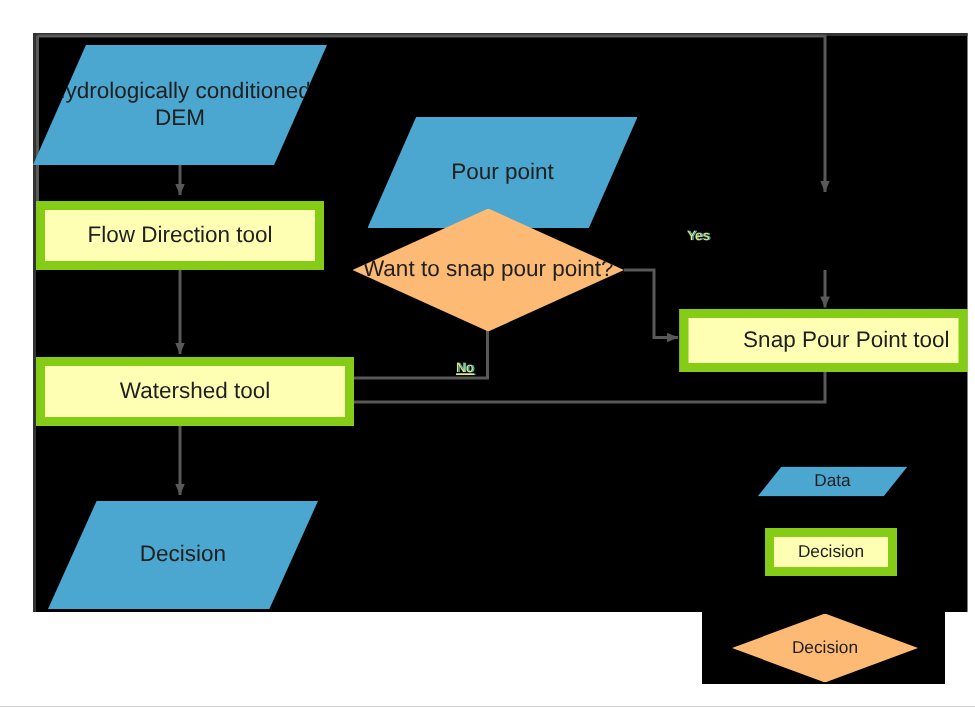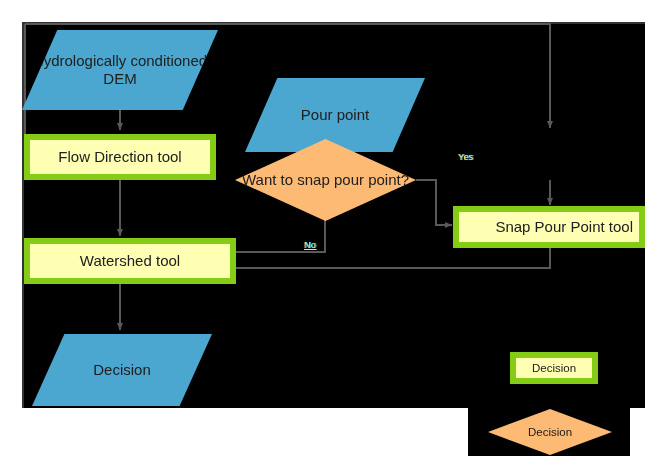--- a/index.html
+++ b/index.html
@@ -144,20 +144,23 @@
     <span class="lbl">Watershed tool</span>
   </div>
 
   <div class="node data" style="left:32px; top:334px; width:180px; height:72px;">
     <span class="lbl">Decision</span>
   </div>
 
   <span class="branch-label" style="left:410px; top:152px;margin-left:48px;">Yes</span>
   <span class="branch-label" style="left:304px; top:240px;text-decoration:underline;">No</span>
 
+  <div class="node data legend-shape" style="left:505px; top:311px; width:100px; height:20px;">
+    <span class="lbl">Data</span>
+  </div>
 
   <div class="node process legend-shape" style="left:510px; top:352px; width:88px; height:32px;">
     <span class="lbl">Decision</span>
   </div>
 
   <div class="node decision legend-shape" style="left:488px; top:409px; width:124px; height:46px;">
     <span class="lbl">Decision</span>
   </div>
 
 </div>

